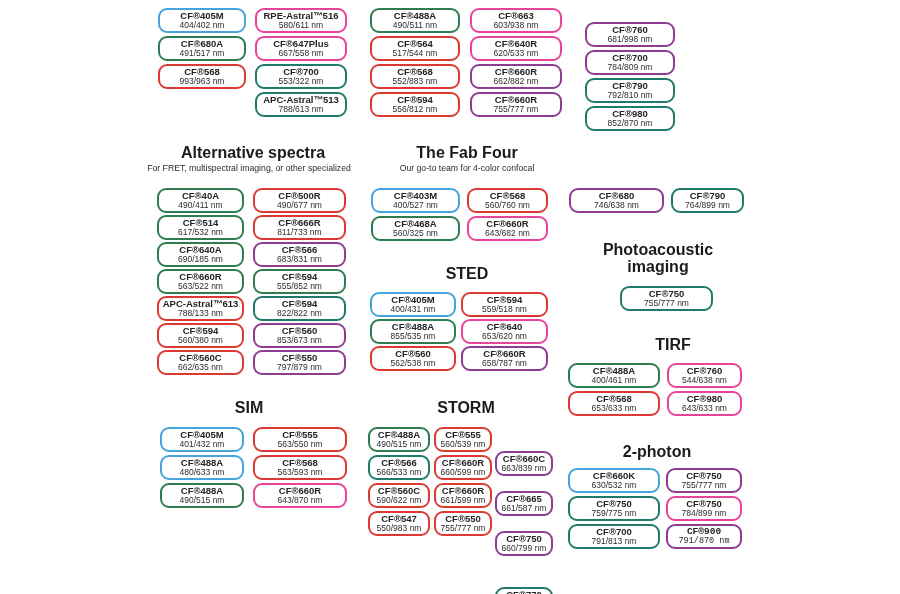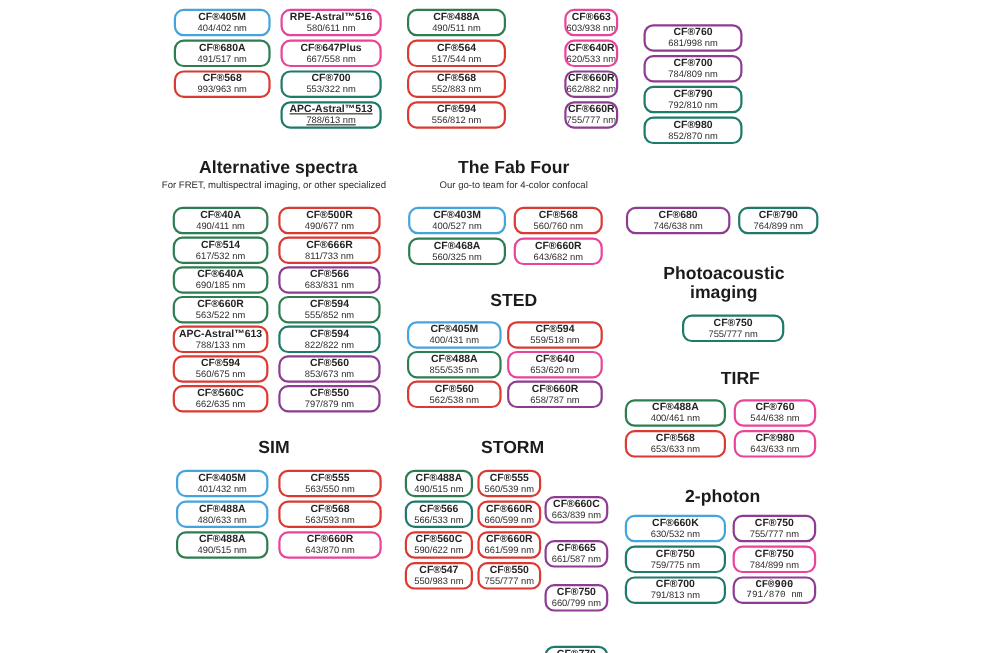--- a/index.html
+++ b/index.html
@@ -65,21 +65,21 @@
         <div class="bv">580/611 nm</div>
       </div>
       <div class="badge" style="border-color: rgb(233, 67, 154);">
         <div class="bn">CF®647Plus</div>
         <div class="bv">667/558 nm</div>
       </div>
       <div class="badge" style="border-color: rgb(31, 122, 107);">
         <div class="bn">CF®700</div>
         <div class="bv">553/322 nm</div>
       </div>
-      <div class="badge" style="border-color: rgb(31, 122, 107); text-decoration: underline;">
+      <div class="badge" style="border-color: rgb(31, 122, 107);">
         <div class="bn">APC-Astral™513</div>
         <div class="bv">788/613 nm</div>
       </div>
     </div>
   <div class="col" style="left: 370px; top: 8px; width: 90px; gap: 3px;">
       <div class="badge" style="border-color: rgb(46, 125, 80);">
         <div class="bn">CF®488A</div>
         <div class="bv">490/511 nm</div>
       </div>
       <div class="badge" style="border-color: rgb(218, 58, 50);">
@@ -88,21 +88,21 @@
       </div>
       <div class="badge" style="border-color: rgb(218, 58, 50);">
         <div class="bn">CF®568</div>
         <div class="bv">552/883 nm</div>
       </div>
       <div class="badge" style="border-color: rgb(218, 58, 50);">
         <div class="bn">CF®594</div>
         <div class="bv">556/812 nm</div>
       </div>
     </div>
-  <div class="col" style="left: 470px; top: 8px; width: 92px; gap: 3px; align-items: flex-end;">
+  <div class="col" style="left: 470px; top: 8px; width: 92px; gap: 3px;">
       <div class="badge" style="border-color: rgb(233, 67, 154);">
         <div class="bn">CF®663</div>
         <div class="bv">603/938 nm</div>
       </div>
       <div class="badge" style="border-color: rgb(233, 67, 154);">
         <div class="bn">CF®640R</div>
         <div class="bv">620/533 nm</div>
       </div>
       <div class="badge" style="border-color: rgb(142, 59, 146);">
         <div class="bn">CF®660R</div>
@@ -147,21 +147,21 @@
       <div class="badge" style="border-color: rgb(46, 125, 80);">
         <div class="bn">CF®660R</div>
         <div class="bv">563/522 nm</div>
       </div>
       <div class="badge" style="border-color: rgb(218, 58, 50);">
         <div class="bn">APC-Astral™613</div>
         <div class="bv">788/133 nm</div>
       </div>
       <div class="badge" style="border-color: rgb(218, 58, 50);">
         <div class="bn">CF®594</div>
-        <div class="bv">560/675 nm</div>
+        <div class="bv">560/380 nm</div>
       </div>
       <div class="badge" style="border-color: rgb(218, 58, 50);">
         <div class="bn">CF®560C</div>
         <div class="bv">662/635 nm</div>
       </div>
     </div>
   <div class="col" style="left: 253px; top: 188px; width: 93px; gap: 2px;">
       <div class="badge" style="border-color: rgb(218, 58, 50);">
         <div class="bn">CF®500R</div>
         <div class="bv">490/677 nm</div>

